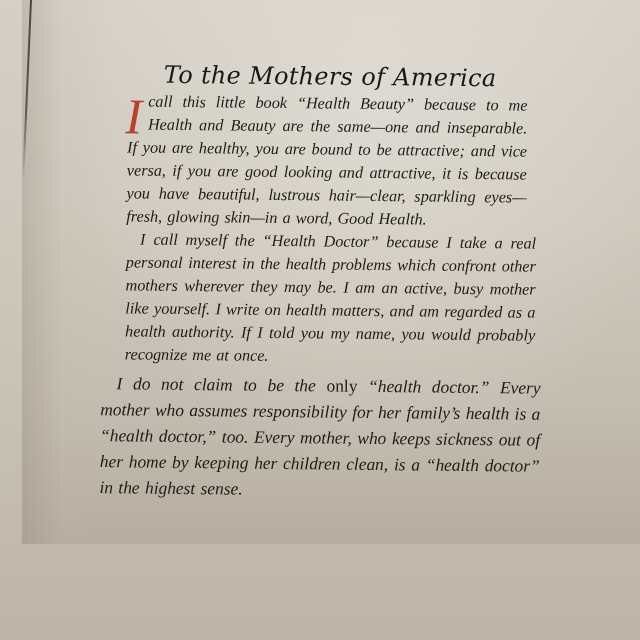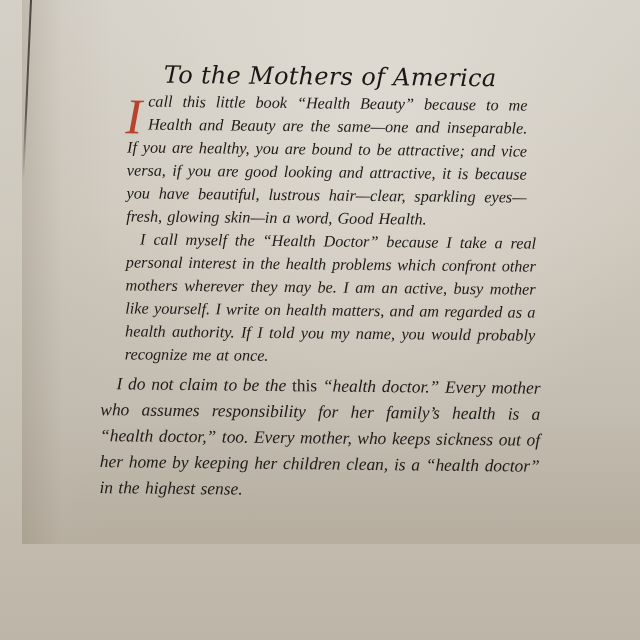--- a/index.html
+++ b/index.html
@@ -105,16 +105,16 @@
   <div class="content">
     <h1 class="title">To the Mothers of America</h1>
 
     <p class="para first">
       <span class="dropcap">I</span><span> call this little book “Health Beauty” because to me Health and Beauty are the same—one and inseparable. If you are healthy, you are bound to be attractive; and vice versa, if you are good looking and attractive, it is because you have beautiful, lustrous hair—clear, sparkling eyes—fresh, glowing skin—in a word, Good Health.</span>
     </p>
 
     <p class="para second">I call myself the “Health Doctor” because I take a real personal interest in the health problems which confront other mothers wherever they may be. I am an active, busy mother like yourself. I write on health matters, and am regarded as a health authority. If I told you my name, you would probably recognize me at once.</p>
 
     <p class="para third">
-      <span>I do not claim to be the </span><span class="roman">this</span><span> “health doctor.” Every mother who assumes responsibility for her family’s health is a “health doctor,” too. Every mother, who keeps sickness out of her home by keeping her children clean, is a “health doctor” in the highest sense.</span>
+      <span>I do not claim to be the </span><span class="roman">only</span><span> “health doctor.” Every mother who assumes responsibility for her family’s health is a “health doctor,” too. Every mother, who keeps sickness out of her home by keeping her children clean, is a “health doctor” in the highest sense.</span>
     </p>
   </div>
 </div>
 
 </body></html>

